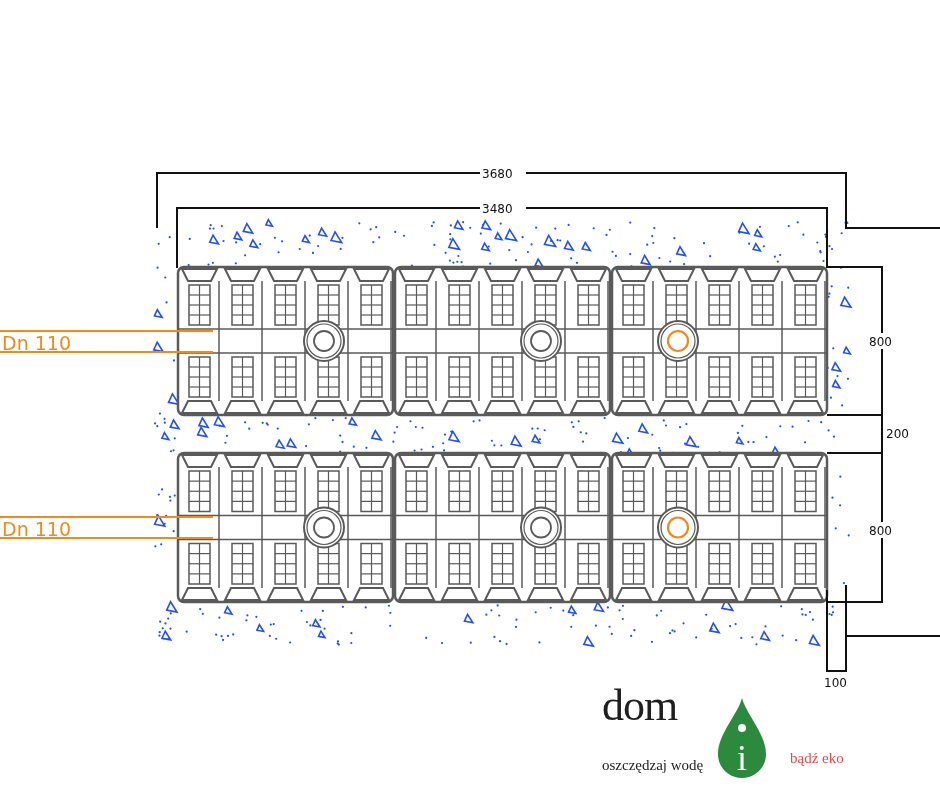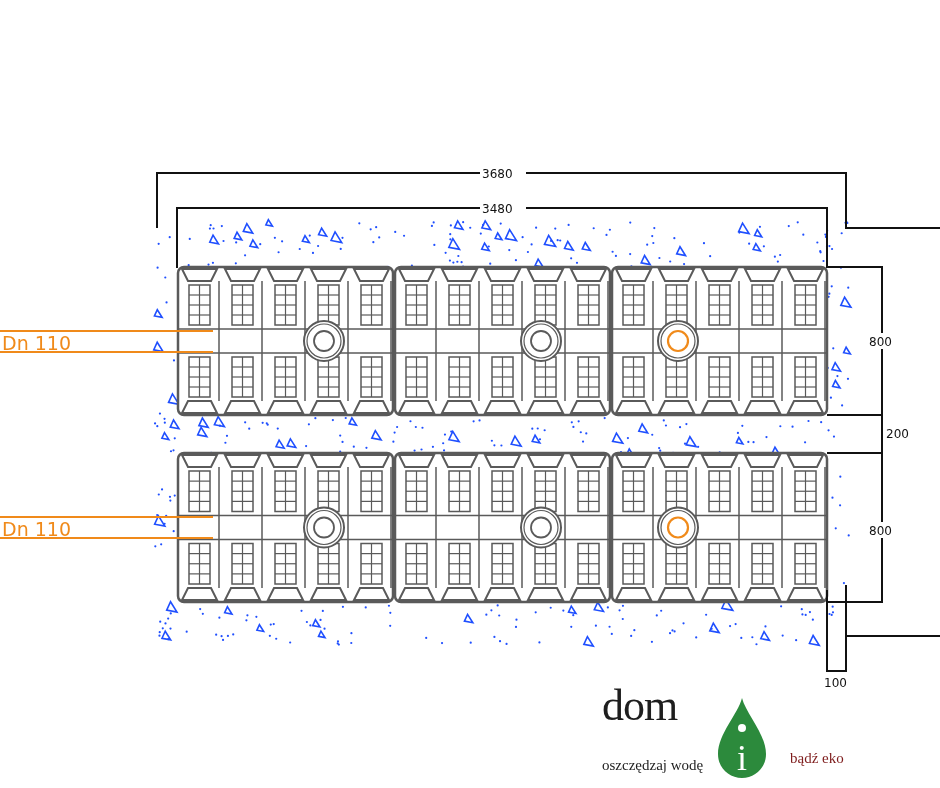--- a/index.html
+++ b/index.html
@@ -4,21 +4,21 @@
 <style>
   html, body { margin:0; padding:0; background:#ffffff; }
   body { width:940px; height:788px; position:relative; overflow:hidden; font-family:"DejaVu Sans", sans-serif; }
   #drawing { position:absolute; left:0; top:0; }
   .dim-text { font-family:"DejaVu Sans", sans-serif; font-size:12px; fill:#111; }
   .pipe-text { font-family:"DejaVu Sans", sans-serif; font-size:19px; fill:#f08a1a; }
   .logo { position:absolute; left:600px; top:688px; width:320px; height:100px; }
   .logo-dom { position:absolute; left:2px; top:-8px; font-family:"Liberation Serif", serif; font-size:44px; color:#1e1e1e; letter-spacing:-1px; }
   .logo-woda { position:absolute; left:170px; top:-8px; font-family:"Liberation Serif", serif; font-size:54px; color:#3b5cab; letter-spacing:-1px; }
   .logo-tag1 { position:absolute; left:2px; top:62px; font-family:"Liberation Serif", serif; font-size:15px; color:#1e1e1e;margin-top:7px; }
-  .logo-tag2 { position:absolute; left:190px; top:62px; font-family:"Liberation Serif", serif; font-size:15px; color:#7f1d1d; }
+  .logo-tag2 { position:absolute; left:190px; top:62px; font-family:"Liberation Serif", serif; font-size:15px; color:#ef4444; }
   .drop { position:absolute; left:114px; top:8px; width:56px; height:84px; }
 </style>
 </head>
 <body>
 
 <svg id="drawing" width="940" height="788" viewBox="0 0 940 788" xmlns="http://www.w3.org/2000/svg">
   <g id="gravel">
       <polygon points="484.5588477366255,243.06439043209878 489.29077932098767,250.6354809670782 481.71968878600825,249.21590149176956" fill="none" stroke="#1f4fff" stroke-width="1.6"></polygon>
       <polygon points="452.837037037037,238.65700017146776 459.473649691358,249.27558041838134 448.85506944444444,247.28459662208505" fill="none" stroke="#1f4fff" stroke-width="1.6"></polygon>
       <circle cx="551.0905349794239" cy="240.89789951989025" r="1.1" fill="#1f4fff"></circle>

